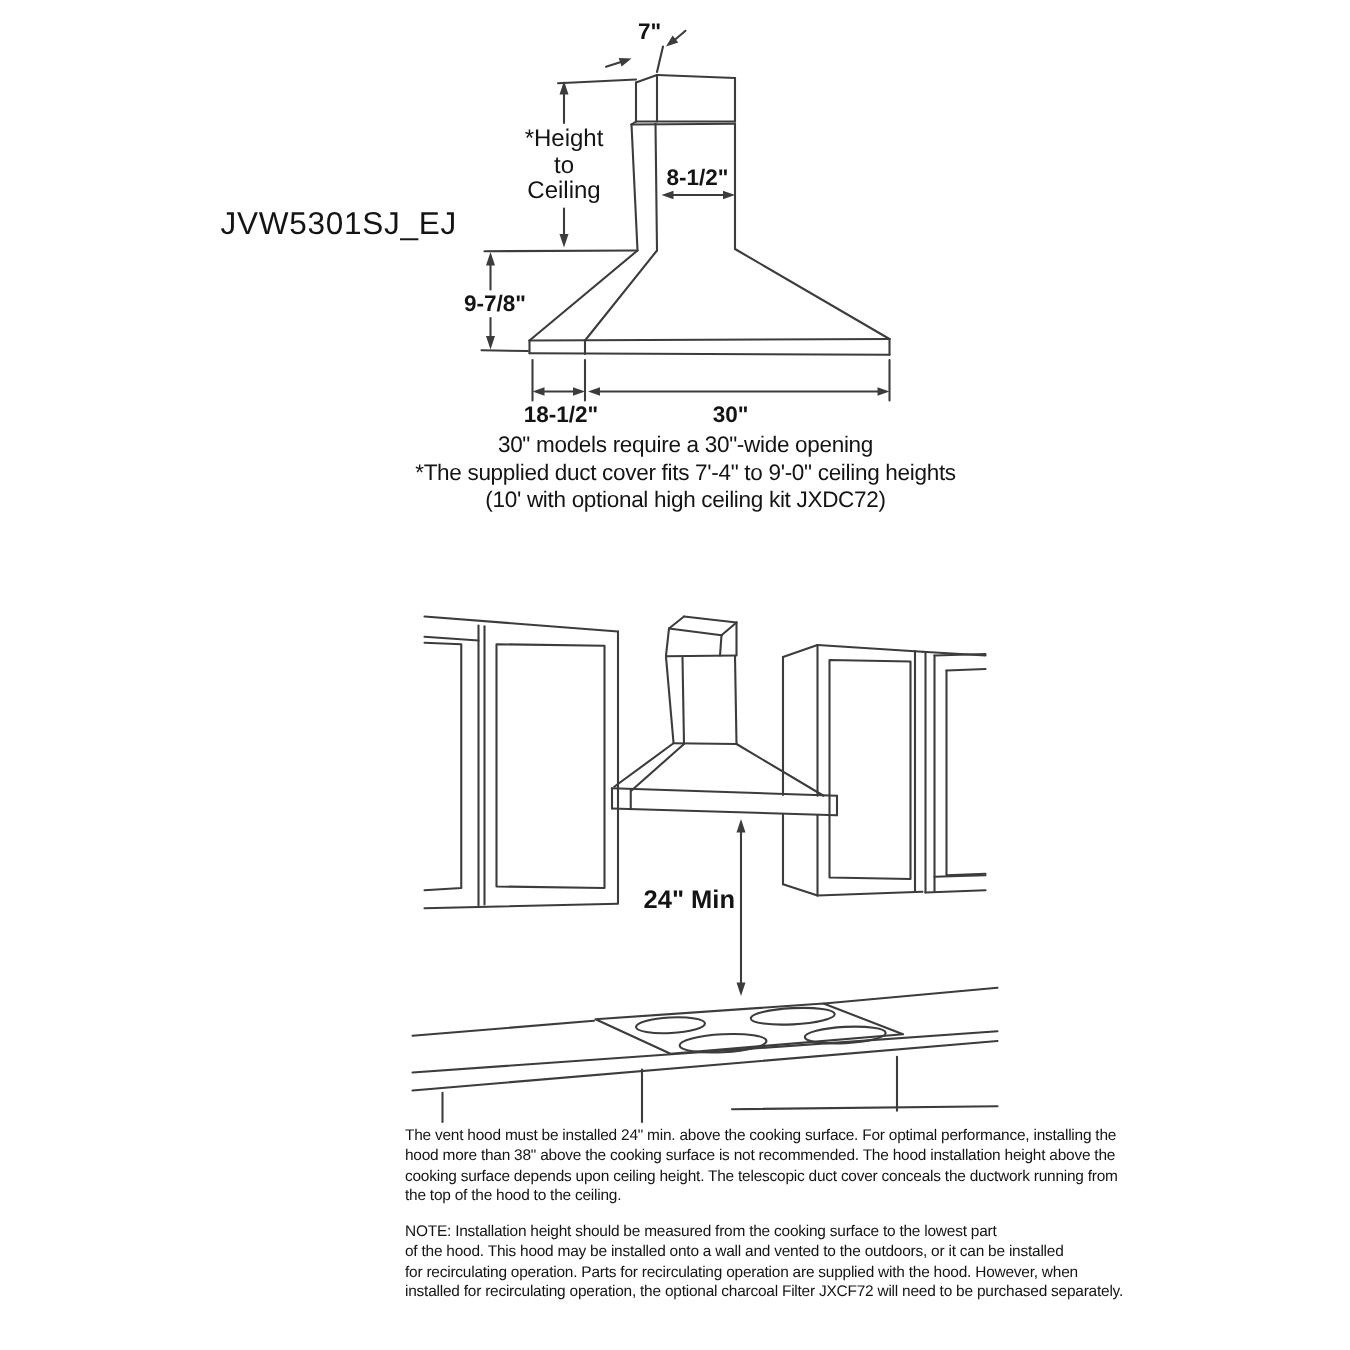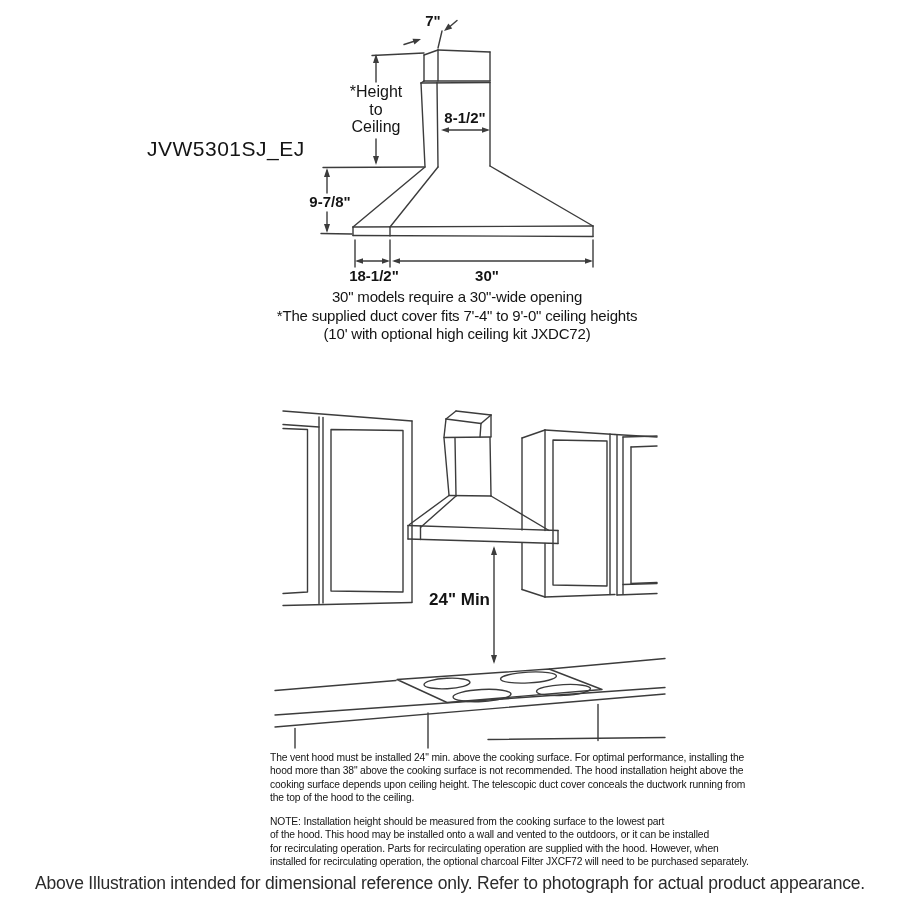--- a/index.html
+++ b/index.html
@@ -197,14 +197,13 @@
 
   <div class="para p1">The vent hood must be installed 24" min. above the cooking surface. For optimal performance, installing the
 hood more than 38" above the cooking surface is not recommended. The hood installation height above the
 cooking surface depends upon ceiling height. The telescopic duct cover conceals the ductwork running from
 the top of the hood to the ceiling.</div>
   <div class="para p2">NOTE: Installation height should be measured from the cooking surface to the lowest part
 of the hood. This hood may be installed onto a wall and vented to the outdoors, or it can be installed
 for recirculating operation. Parts for recirculating operation are supplied with the hood. However, when
 installed for recirculating operation, the optional charcoal Filter JXCF72 will need to be purchased separately.</div>
 
-  <div class="footer">Above Illustration intended for dimensional reference only. Refer to photograph for actual product appearance.</div>
 </div>
 
 </body></html>

